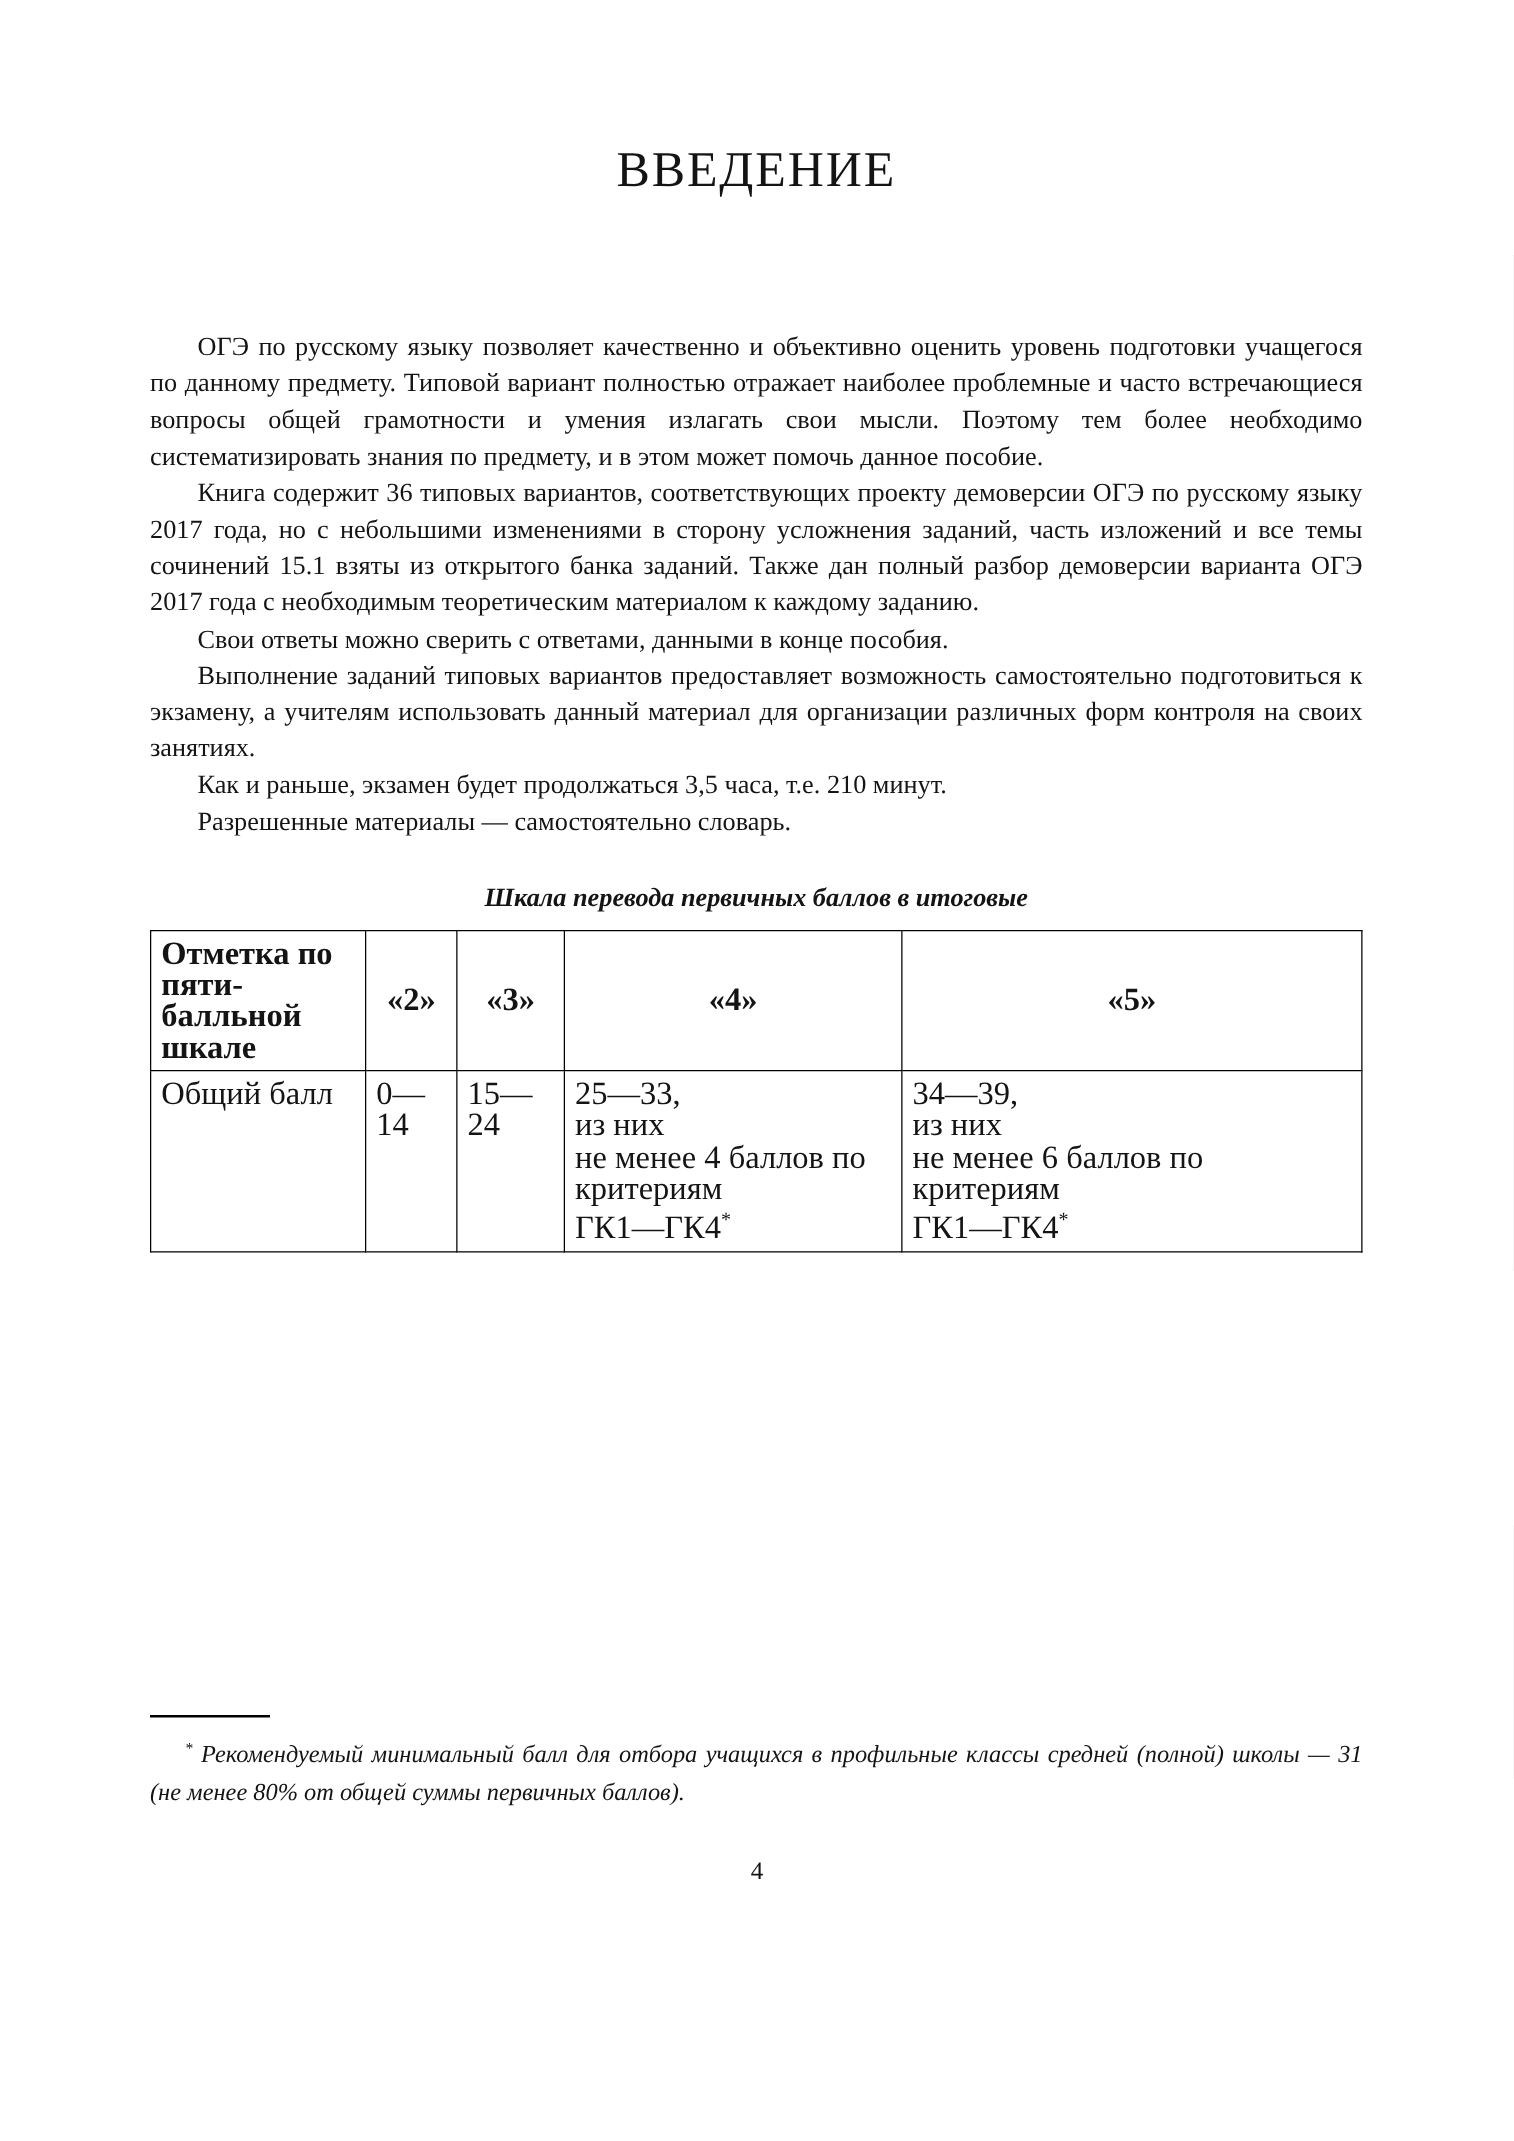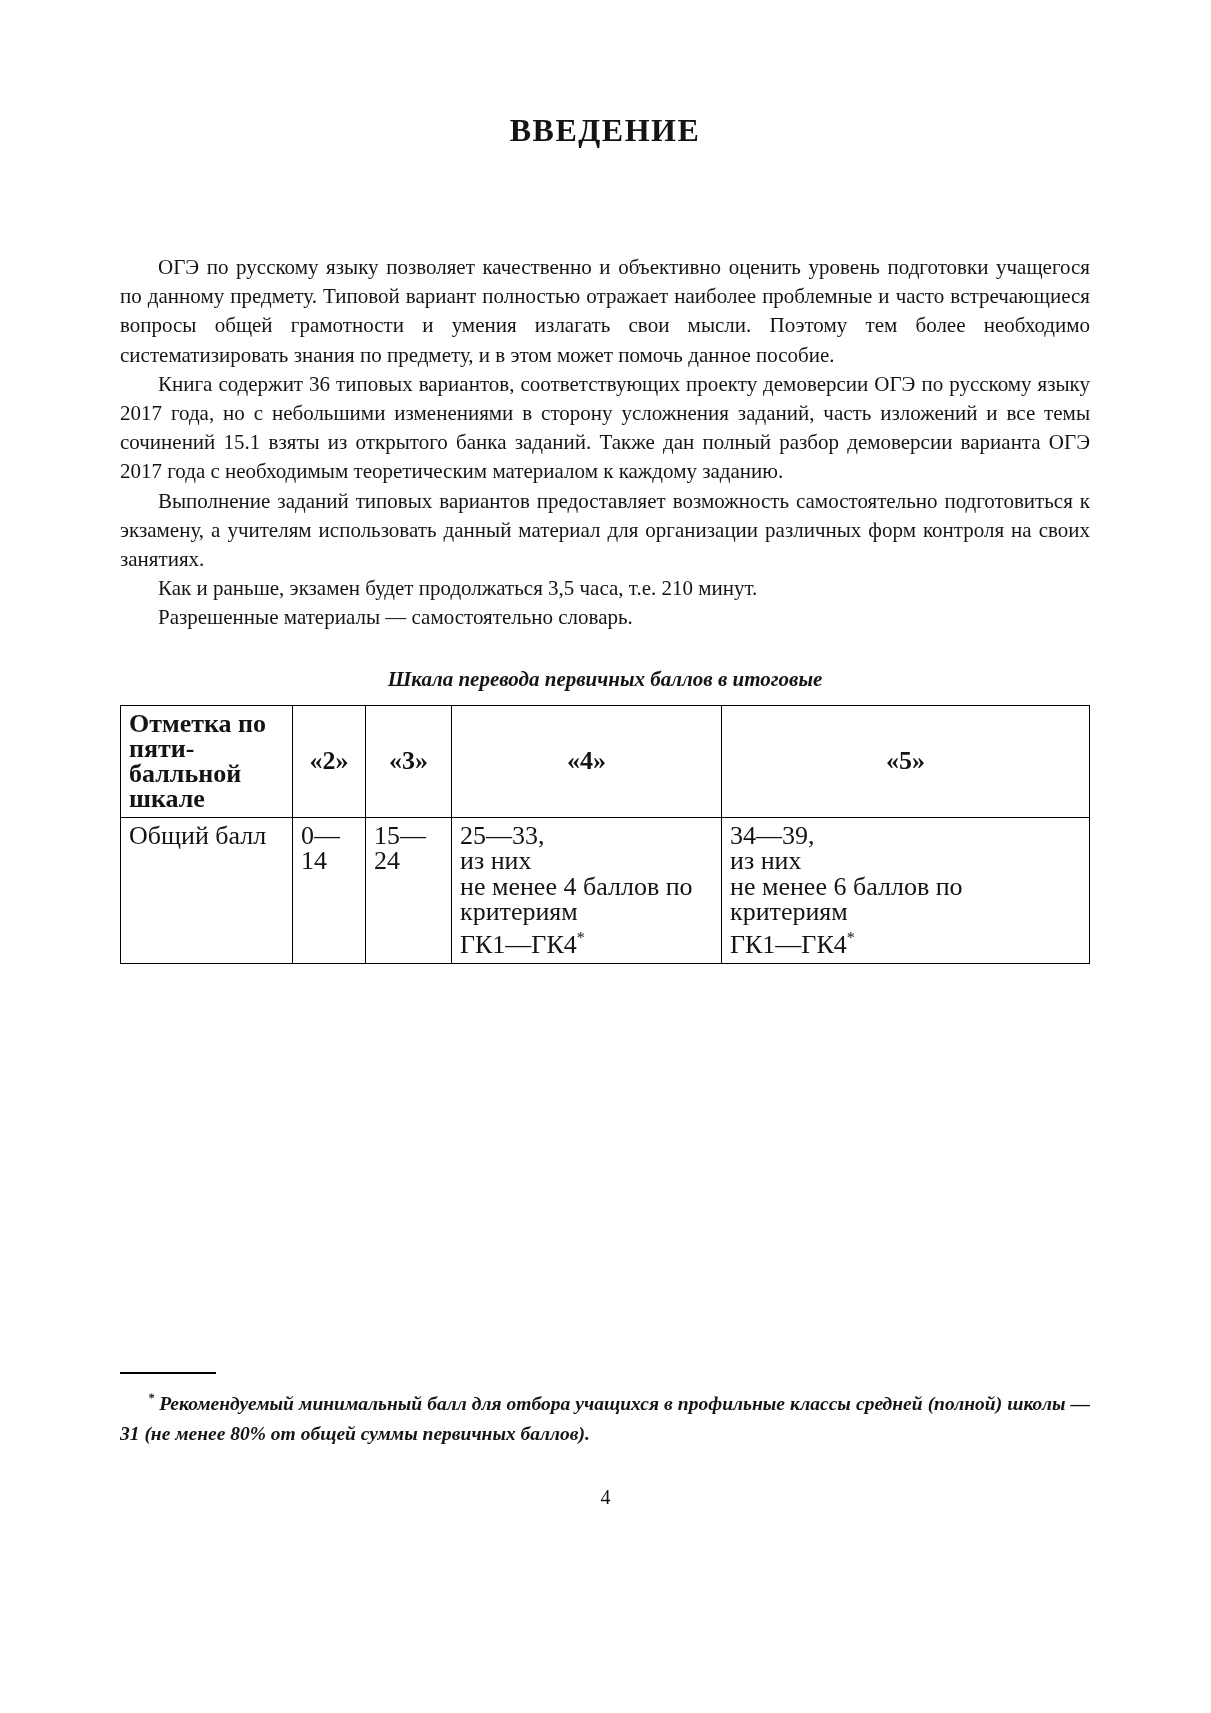--- a/index.html
+++ b/index.html
@@ -9,22 +9,22 @@
     width: 1211px;
     height: 1713px;
     margin: 0 auto;
     background: #ffffff;
     font-family: "Liberation Serif", serif;
     color: #141414;
     padding: 112px 121px 0 120px;
     overflow: hidden;
   }
   .title {
-    font-size: 32px;
-    font-weight: 700;
+    font-size: 40px;
+    font-weight: 400;
     letter-spacing: 1.5px;
     text-align: center;
     margin-bottom: 104px;
   }
   .para {
     font-size: 21px;
     line-height: 29.2px;
     text-align: justify;
     text-indent: 38px;
   }
@@ -66,21 +66,20 @@
     line-height: 25.5px;
   }
   .score-table tbody tr { height: 104px; }
   .cell-line { display: block; }
   sup { font-size: 0.62em; }
   .footnote {
     position: absolute;
     left: 120px;
     right: 121px;
     top: 1372px;
-    font-weight: bold;
   }
   .footnote-rule {
     width: 96px;
     border-top: 2px solid #000;
     margin-bottom: 9px;
   }
   .footnote-text {
     font-size: 19.5px;
     font-style: italic;
     line-height: 30px;
@@ -99,20 +98,21 @@
 </head>
 <body>
 
 <div class="page">
 
   <h1 class="title">ВВЕДЕНИЕ</h1>
 
   <div>
     <p class="para">ОГЭ по русскому языку позволяет качественно и объективно оценить уровень подготовки учащегося по данному предмету. Типовой вариант полностью отражает наиболее проблемные и часто встречающиеся вопросы общей грамотности и умения излагать свои мысли. Поэтому тем более необходимо систематизировать знания по предмету, и в этом может помочь данное пособие.</p>
     <p class="para">Книга содержит 36 типовых вариантов, соответствующих проекту демоверсии ОГЭ по русскому языку 2017 года, но с небольшими изменениями в сторону усложнения заданий, часть изложений и все темы сочинений 15.1 взяты из открытого банка заданий. Также дан полный разбор демоверсии варианта ОГЭ 2017 года с необходимым теоретическим материалом к каждому заданию.</p>
+    <p class="para">Свои ответы можно сверить с ответами, данными в конце пособия.</p>
     <p class="para">Выполнение заданий типовых вариантов предоставляет возможность самостоятельно подготовиться к экзамену, а учителям использовать данный материал для организации различных форм контроля на своих занятиях.</p>
   </div>
 
   <p class="para">Как и раньше, экзамен будет продолжаться 3,5 часа, т.е. 210 минут.</p>
   <p class="para">Разрешенные материалы — самостоятельно словарь.</p>
 
   <h3 class="table-title">Шкала перевода первичных баллов в итоговые</h3>
 
   <table class="score-table">
     <colgroup>

